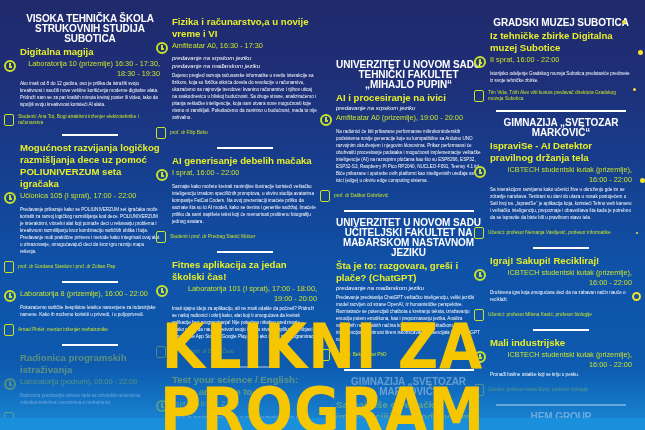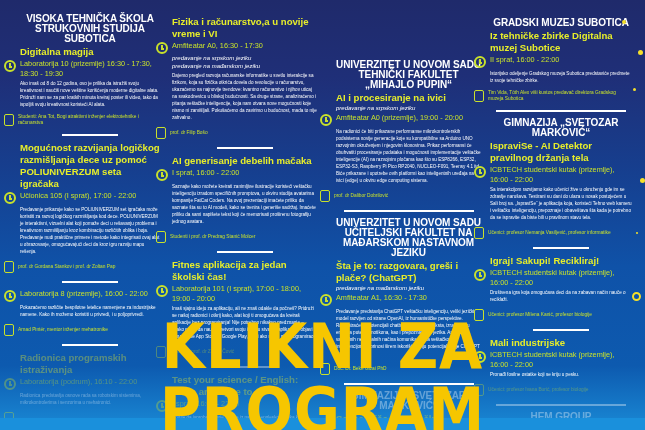--- a/index.html
+++ b/index.html
@@ -23,21 +23,21 @@
   }
   .title { color: #e7ee2a; font-weight: bold; font-size: 9.6px; line-height: 12px; margin-top: 2px; }
   .subtitle { color: #ffffff; font-style: italic; font-size: 6px; line-height: 8px; }
   .row { display: flex; align-items: flex-start; gap: 4px; margin-top: 1px; }
   .clock {
     width: 12px; height: 12px; border: 2px solid #c8e12b; border-radius: 50%;
     position: relative; flex: 0 0 12px; margin-left: -16px; margin-top: 1px;
   }
   .clock::before { content: ""; position: absolute; left: 3px; top: 1px; width: 1.5px; height: 3.5px; background: #c8e12b; }
   .clock::after { content: ""; position: absolute; left: 3px; top: 4px; width: 3px; height: 1.5px; background: #c8e12b; }
-  .loc { color: #c8e12b; font-size: 7.3px; line-height: 9.5px; }
+  .loc { color: #c8e12b; font-size: 7.3px; line-height: 9.5px; text-align: right; }
   .desc { font-size: 4.6px; line-height: 7px; color: #ffffff; margin-top: 2px; }
   .author { display: flex; align-items: center; gap: 4px; margin-top: 6px; }
   .ppl {
     flex: 0 0 10px; height: 12px; margin-left: -16px; position: relative;
     border: 1.5px solid #c8e12b; border-radius: 2px;
   }
   .author span { color: #c8e12b; font-size: 4.8px; line-height: 6px; }
   .sep { width: 56px; height: 2px; background: #ffffff; margin: 8px auto 6px; }
   .sep.wide { width: 130px; }
   .faded { opacity: 0.35; }
@@ -93,21 +93,21 @@
     <div class="author">
         <span class="ppl"></span>
         <span>Arnad Pintér, mentor inženjer mehatronike</span>
       </div>
     <div class="sep"></div>
 
     <div class="faded">
       <div class="title">Radionica programskih istraživanja</div>
       <div class="row">
           <span class="clock"></span>
-          <span class="loc">Laboratorija (podrum), 16:10 - 22:00</span>
+          <span class="loc">Laboratorija (podrum), 09:00 - 22:00</span>
         </div>
       <div class="desc">Radionica predstavlja osnove rada sa robotskim sistemima, mikrokontrolerima i senzorima u mehatronici.</div>
       <div class="author">
           <span class="ppl"></span>
         </div>
 
     </div>
   </div>
 
   <div class="col col2">
@@ -171,24 +171,20 @@
     <div class="desc">Na radionici će biti prikazane performanse mikrokontrolerskih podsistema novije generacije koje su kompatibilne sa Arduino UNO razvojnim okruženjem i njegovim klonovima. Prikaz performansi će obuhvatiti procesiranje podataka i mogućnosti implementacije veštačke inteligencije (AI) na razvojnim pločama kao što su ESP8266, ESP32, ESP32-S3, Raspberry Pi Pico RP2040, NUCLEO-F091, Teensy 4.1 itd. Biće prikazane i upotrebe ovih platformi kao inteligentnih uređaja na ivici (edge) u okviru edge computing sistema.</div>
     <div class="author">
         <span class="ppl"></span>
         <span>prof. dr Dalibor Dobrilović</span>
       </div>
     <div class="sep wide"></div>
 
     <div class="inst">UNIVERZITET U NOVOM SADU UČITELJSKI FAKULTET NA MAĐARSKOM NASTAVNOM JEZIKU</div>
     <div class="title">Šta je to: razgovara, greši i plače? (ChatGPT)</div>
     <div class="subtitle">predavanje na mađarskom jeziku</div>
-    <div class="row">
-        <span class="clock"></span>
-        <span class="loc">Amfiteatar A1, 16:30 - 17:30</span>
-      </div>
     <div class="desc">Predavanje predstavlja ChatGPT veštačku inteligenciju, veliki jezički model razvijen od strane OpenAI, iz humanističke perspektive. Razmatraće se potencijali chatbota u kreiranju teksta, izražavanju emocija putem emotikona, kao i prepoznavanju jezika. Analiza vartualnih neverbalnih načina komunikacije sa veštačkom inteligencijom doprinosi širem iskorišćavanju potencijala koje ChatGPT nudi.</div>
     <div class="author">
         <span class="ppl"></span>
         <span>Doc. Dr. Beke Gizai PhD</span>
       </div>
     <div class="sep wide"></div>
     <div class="faded">
       <div class="inst">GIMNAZIJA „SVETOZAR MARKOVIĆ“</div>
       <div class="title">Saznaj više o veštačkoj inteligenciji u svakodnevnom životu</div>
       <div class="row">

